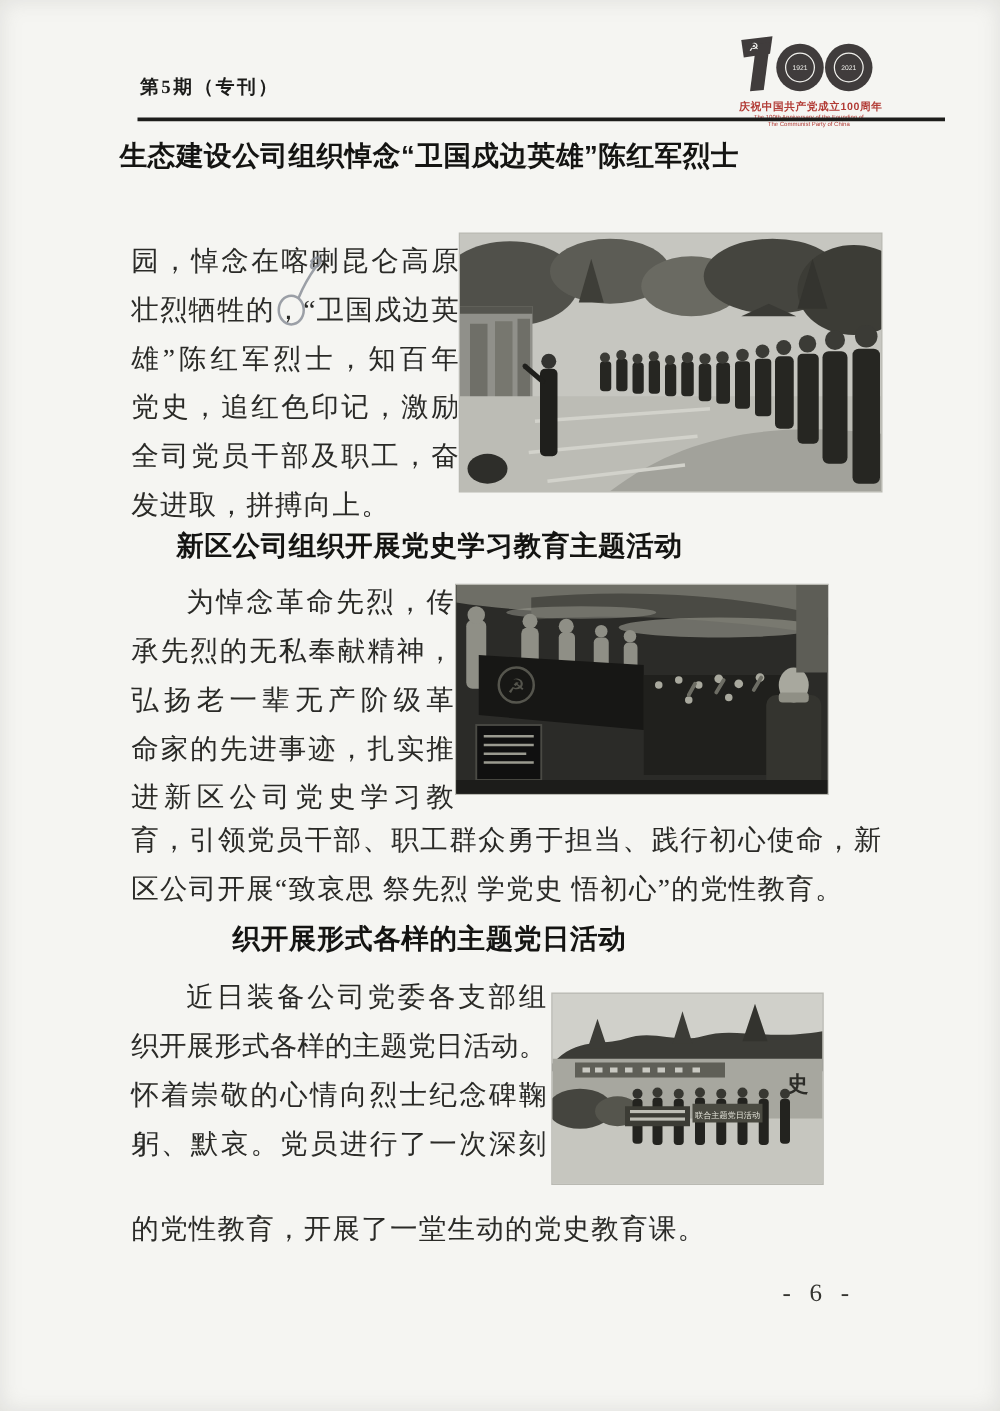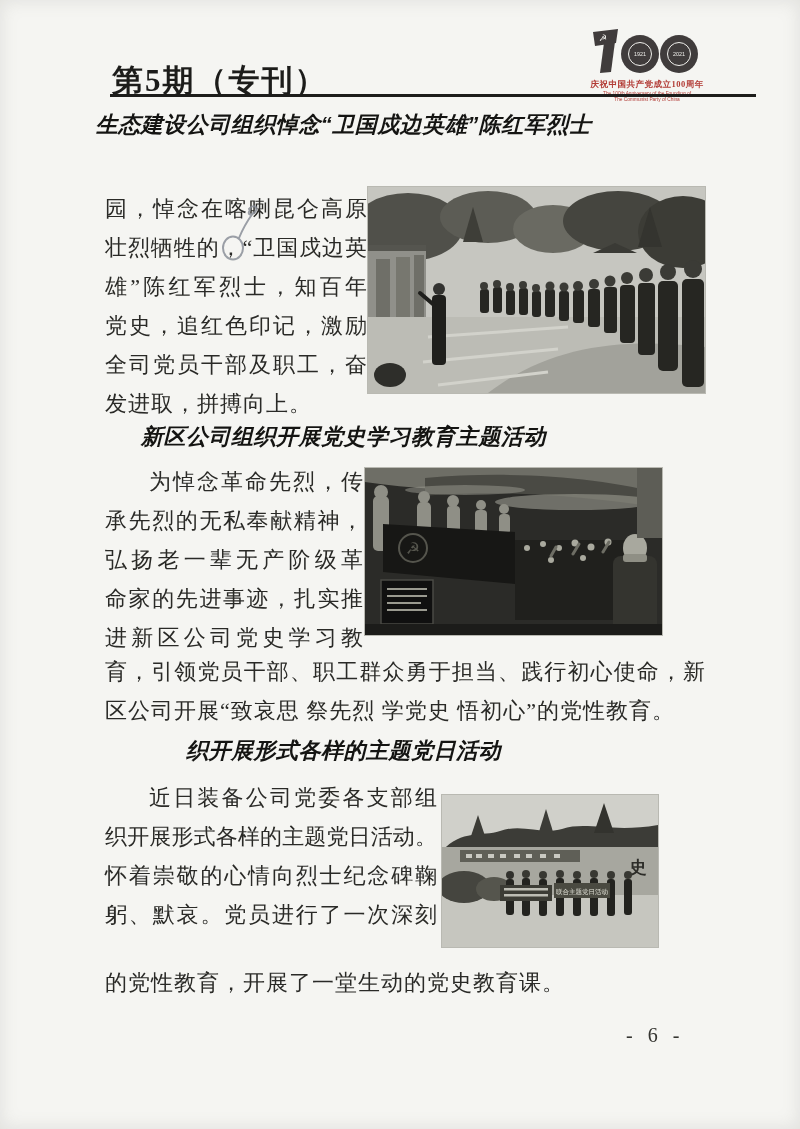--- a/index.html
+++ b/index.html
@@ -2,33 +2,33 @@
 <html><head>
 <meta charset="utf-8">
 <style>
   * { margin:0; padding:0; box-sizing:border-box; }
   html,body { width:800px; }
   body { background:#f5f5f2; font-family:"Liberation Serif", serif; color:#262624; }
   .page { position:relative; width:800px; height:1129px; background:#f5f5f2; overflow:hidden;
           box-shadow: inset 0 0 18px rgba(120,120,115,.18); }
 
   
-  .issue { position:absolute; left:112px; top:60px; font-size:31px; font-weight:bold;
+  .issue { position:absolute; left:112px; top:60px; font-size:15px; font-weight:bold;
            letter-spacing:2px; color:#1c1c1a; }
   .rule { position:absolute; left:110px; top:94px; width:646px; height:2.5px; background:#1d1d1b; }
   .logo { position:absolute; left:588px; top:28px; width:118px; text-align:center; }
   .logo .cn { font-size:8.5px; font-weight:bold; color:#b23b35; letter-spacing:.5px;
-              font-family:Liberation Serif, serif; margin-top:1px; }
+              font-family:Liberation Sans, sans-serif; margin-top:1px;text-align:right; }
   .logo .en { font-size:4.8px; color:#b23b35; line-height:5.6px;
               font-family:"Liberation Sans", sans-serif; }
 
   
   .atitle { position:absolute; left:0; width:687px; text-align:center;
             font-family:"Liberation Sans", sans-serif; font-weight:bold;
-            font-size:22px; color:#141412; letter-spacing:.5px;font-style:italic; }
+            font-size:22px; color:#141412; letter-spacing:.5px; }
 
   
   .bl { height:39px; line-height:39px; font-size:22px; color:#29292six; }
   .bl, .fl { font-size:22px; color:#2a2a27; height:39px; line-height:39px;
              text-align:justify; text-align-last:justify; white-space:nowrap; }
   .fl { position:absolute; left:105px; width:600px; white-space:normal; }
   .col { position:absolute; }
   .ind { text-indent:2em; }
   .end { text-align-last:left; letter-spacing:1px; }
 

